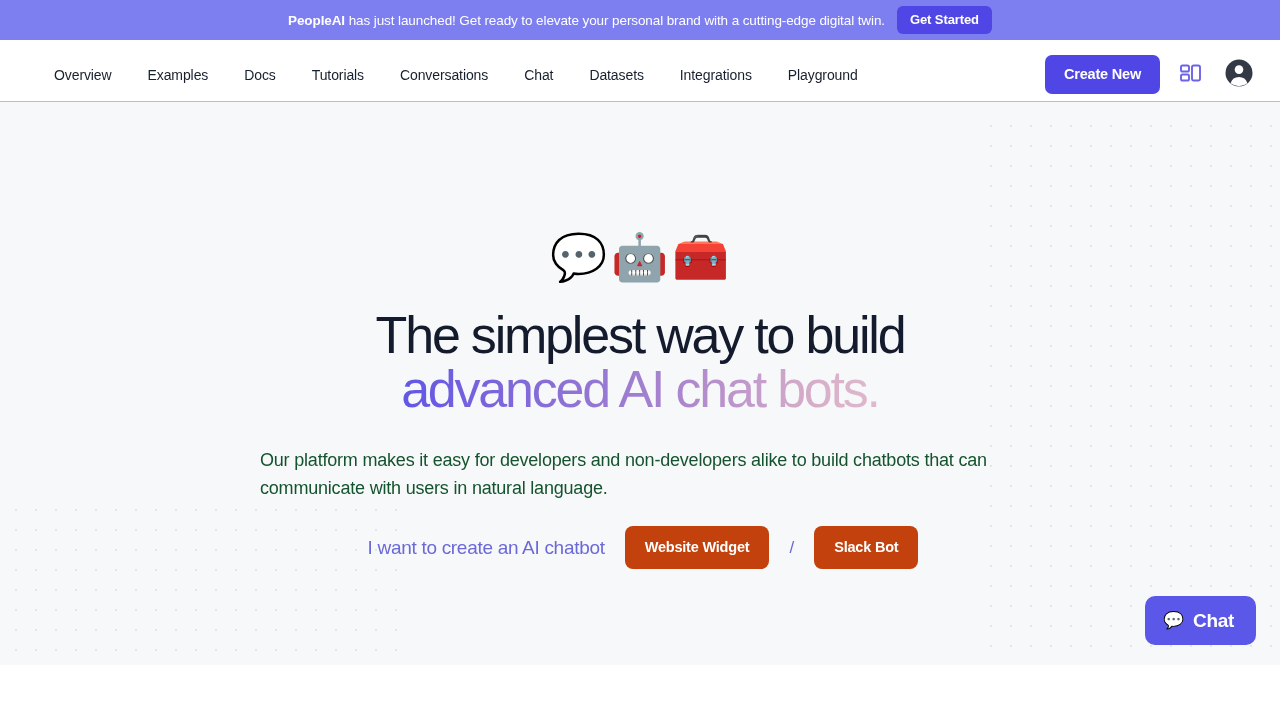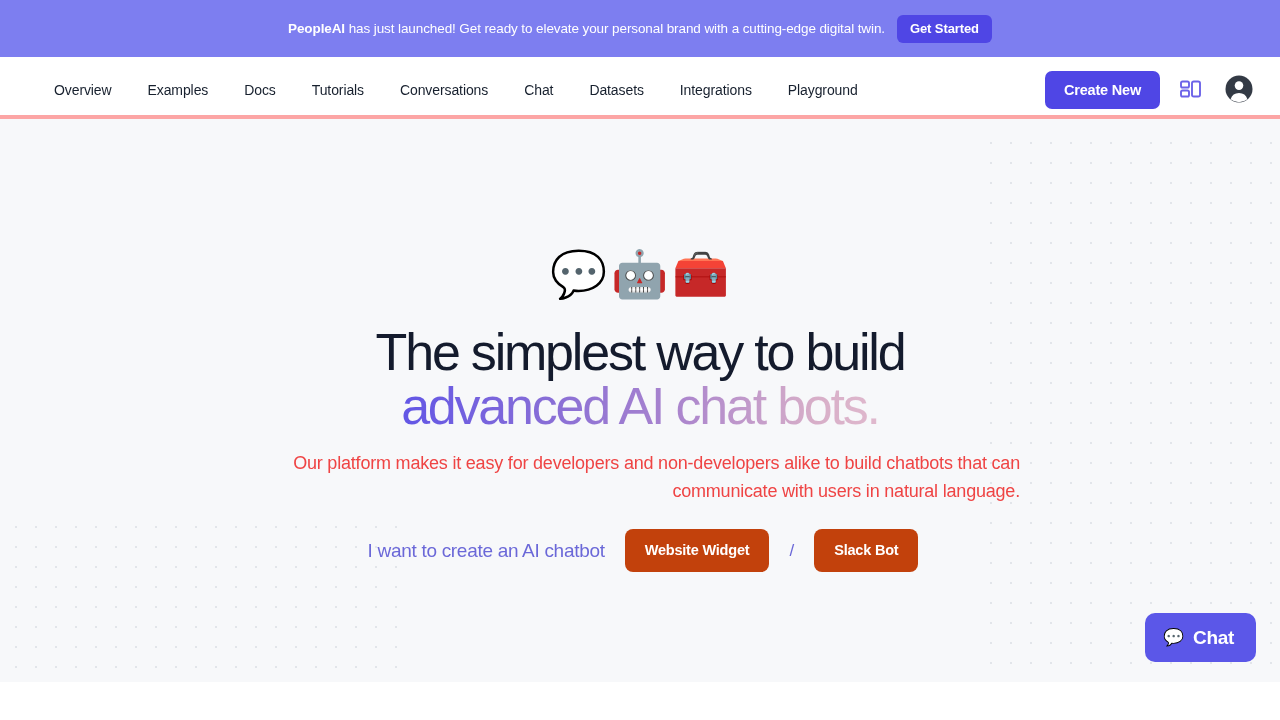--- a/index.html
+++ b/index.html
@@ -8,21 +8,21 @@
     width: 1280px;
     height: 720px;
     overflow: hidden;
     background: #ffffff;
     font-family: "Liberation Sans", sans-serif;
     -webkit-font-smoothing: antialiased;
   }
 
   
   .banner {
-    height: 57px;
+    height: 40px;
     width: 100%;
     background: #7d7ef0;
     display: flex;
     align-items: center;
     justify-content: center;
     gap: 12px;
     color: #ffffff;
     font-size: 13.5px;
     position: relative;
   }
@@ -45,21 +45,21 @@
   }
 
   
   .navbar {
     height: 62px;
     width: 100%;
     background: #ffffff;
     display: flex;
     align-items: center;
     padding: 8px 24px 0 36px;
-    border-bottom: 4px solid #fca5a5;
+    border-bottom: 1px solid #fca5a5;
     position: relative;
     z-index: 5;
   }
   .nav-links {
     display: flex;
     align-items: center;
     list-style: none;
     gap: 0;
   }
   .nav-link {
@@ -160,25 +160,25 @@
   .headline-grad {
     display: block;
     background: linear-gradient(90deg, #5b52e8 0%, #8a6fd6 34%, #ac86cd 58%, #d7aec8 83%, #e3bdcf 100%);
     -webkit-background-clip: text;
     background-clip: text;
     color: transparent;
     -webkit-text-fill-color: transparent;
   }
 
   .subtitle {
-    margin-top: 16px;
-    text-align: right;
+    margin-top: 30px;
+    text-align: left;
     font-size: 18px;
     line-height: 1.56;
-    color: #ef4444;
+    color: #14532d;
     max-width: 760px;
     letter-spacing: -0.2px;
   }
 
   .cta-row {
     margin-top: 24px;
     display: flex;
     align-items: center;
     gap: 20px;
   }

